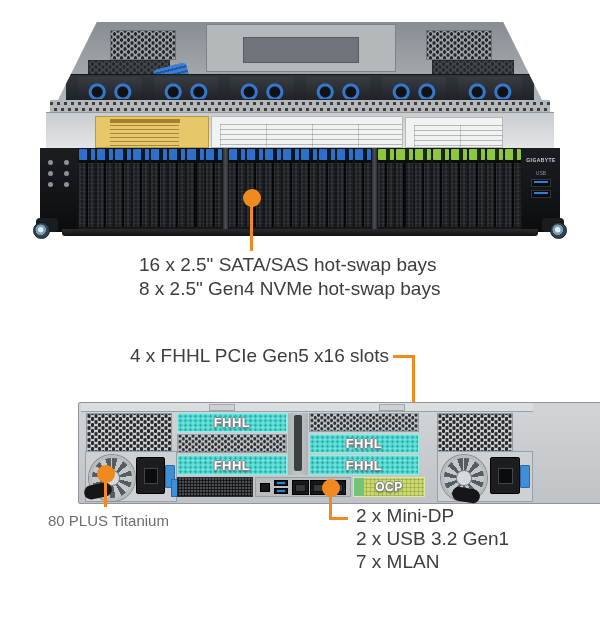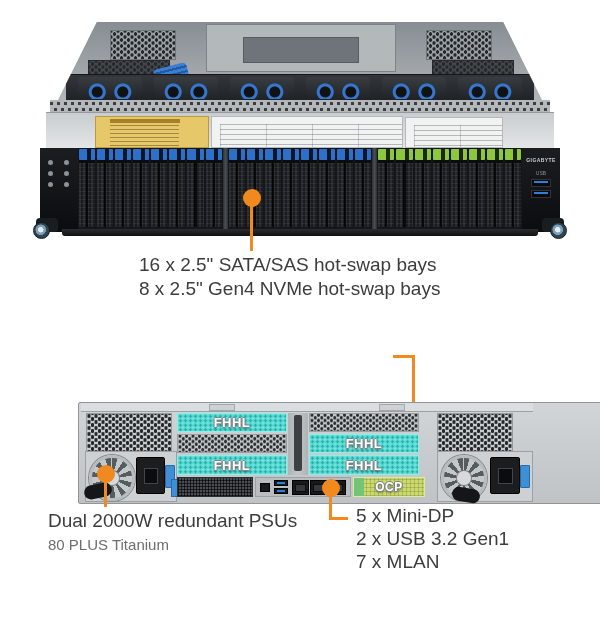--- a/index.html
+++ b/index.html
@@ -273,20 +273,21 @@
   </div>
 
   <div class="dot" style="left:243px;top:189px;"></div>
   <div class="cline" style="left:250px;top:199px;width:3px;height:52px;"></div>
   <div class="callout-text" style="left:139px;top:253px;">
     <div>16 x 2.5" SATA/SAS hot-swap bays</div>
     <div>8 x 2.5" Gen4 NVMe hot-swap bays</div>
   </div>
 
   <div class="callout-text" style="left:130px;top:344px;">
+    <div>4 x FHHL PCIe Gen5 x16 slots</div>
   </div>
   <div class="cline" style="left:393px;top:355px;width:22px;height:3px;"></div>
   <div class="cline" style="left:412px;top:355px;width:3px;height:87px;"></div>
   <div class="dot" style="left:404px;top:440px;"></div>
 
   <div id="rear">
     <div class="rv-lip">
       <div class="rv-tab" style="left:128px;"></div>
       <div class="rv-tab" style="left:298px;"></div>
     </div>
@@ -340,26 +341,25 @@
     </div>
     <div class="ocp">
       <div class="ocp-strip"></div>
       <span class="slot-label">OCP</span>
     </div>
   </div>
 
   <div class="dot" style="left:97px;top:465px;"></div>
   <div class="cline" style="left:104px;top:474px;width:3px;height:33px;"></div>
   <div class="callout-text" style="left:48px;top:509px;">
-    <div>Dual 2000W redundant PSUs</div>
     <div class="sub">80 PLUS Titanium</div>
   </div>
 
   <div class="dot" style="left:322px;top:479px;"></div>
   <div class="cline" style="left:329px;top:488px;width:3px;height:32px;"></div>
   <div class="cline" style="left:331px;top:517px;width:17px;height:3px;"></div>
   <div class="callout-text" style="left:356px;top:504px;line-height:23px;">
-    <div>5 x Mini-DP</div>
+    <div>2 x Mini-DP</div>
     <div>2 x USB 3.2 Gen1</div>
     <div>7 x MLAN</div>
   </div>
 
 </div>
 
 </body></html>

